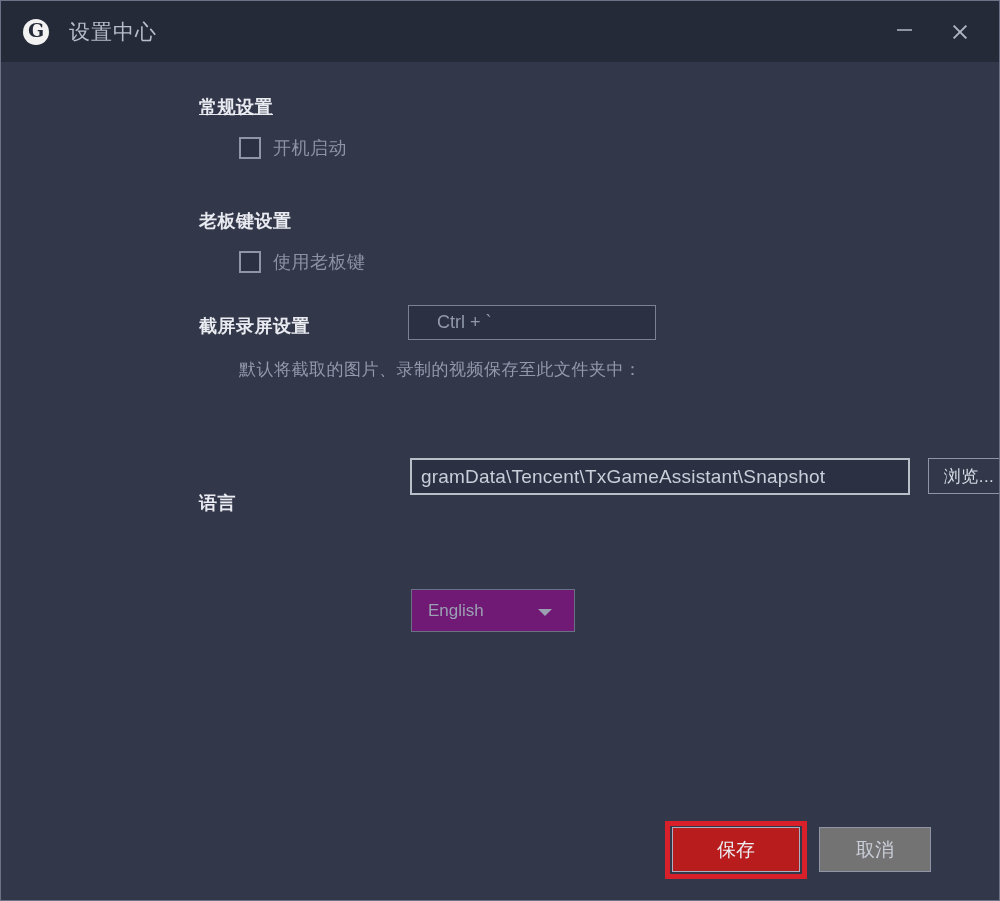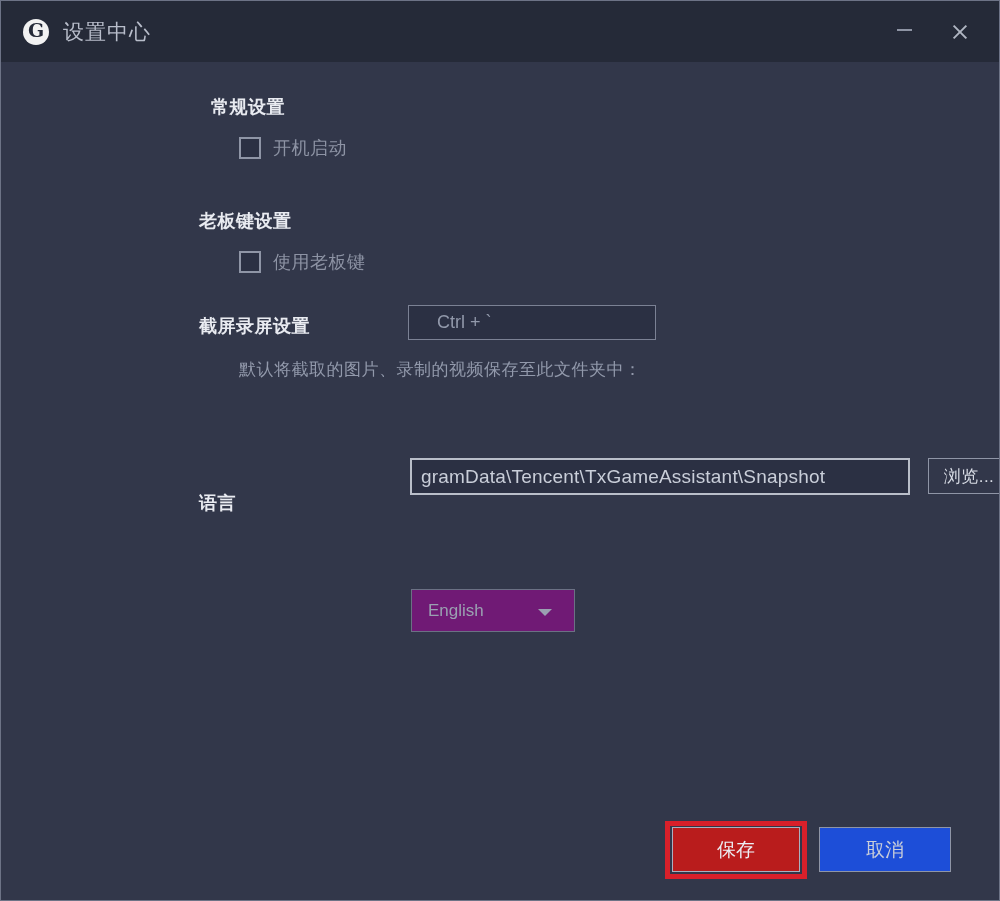--- a/index.html
+++ b/index.html
@@ -30,21 +30,21 @@
     background: #f2f2f2;
     display: flex; align-items: center; justify-content: center;
     color: #252a38;
     font-family: "DejaVu Serif", serif;
     font-weight: bold;
     font-size: 19px;
     line-height: 1;
     padding-bottom: 2px;
   }
   .title-text {
-    margin-left: 14px;
+    margin-left: 20px;
     color: #b8bdca;
     font-size: 21px;
     letter-spacing: 1px;
   }
   .win-controls {
     position: absolute; right: 0; top: 0;
     height: 61px; display: flex; align-items: center;
   }
   .win-btn {
     width: 46px; height: 44px;
@@ -195,22 +195,22 @@
     width: 128px; height: 45px;
     background: #b91c1c;
     border: 1px solid #aab0bf;
     color: #eceef3;
     font-size: 19px;
     display: flex; align-items: center; justify-content: center;
     cursor: pointer;
   }
   .btn-cancel {
     position: absolute; left: 818px; top: 826px;
-    width: 132px; height: 45px;
-    background: #1d4ed8;
+    width: 112px; height: 45px;
+    background: #737373;
     border: 1px solid #8f95a6;
     color: #c9ced9;
     font-size: 19px;
     display: flex; align-items: center; justify-content: center;
     cursor: pointer;
   }
   .highlight-box {
     position: absolute; left: 664px; top: 820px;
     width: 142px; height: 58px;
     border: 5px solid #d8202a;
@@ -231,21 +231,21 @@
       </div>
       <div class="win-btn close">
         <span class="close-glyph"></span>
       </div>
     </div>
   </div>
 
 
   <div class="content">
 
-    <div class="section-title" style="left:39px; top:33px;">常规设置</div>
+    <div class="section-title" style="left:27px; top:33px;text-decoration:underline;">常规设置</div>
     <div class="row" style="left:67px; top:74px;">
       <span class="checkbox"></span>
       <span class="cb-label">开机启动</span>
     </div>
 
     <div class="section-title" style="left:27px; top:147px;">老板键设置</div>
     <div class="row" style="left:67px; top:188px;">
       <span class="checkbox"></span>
       <span class="cb-label">使用老板键</span>
     </div>

